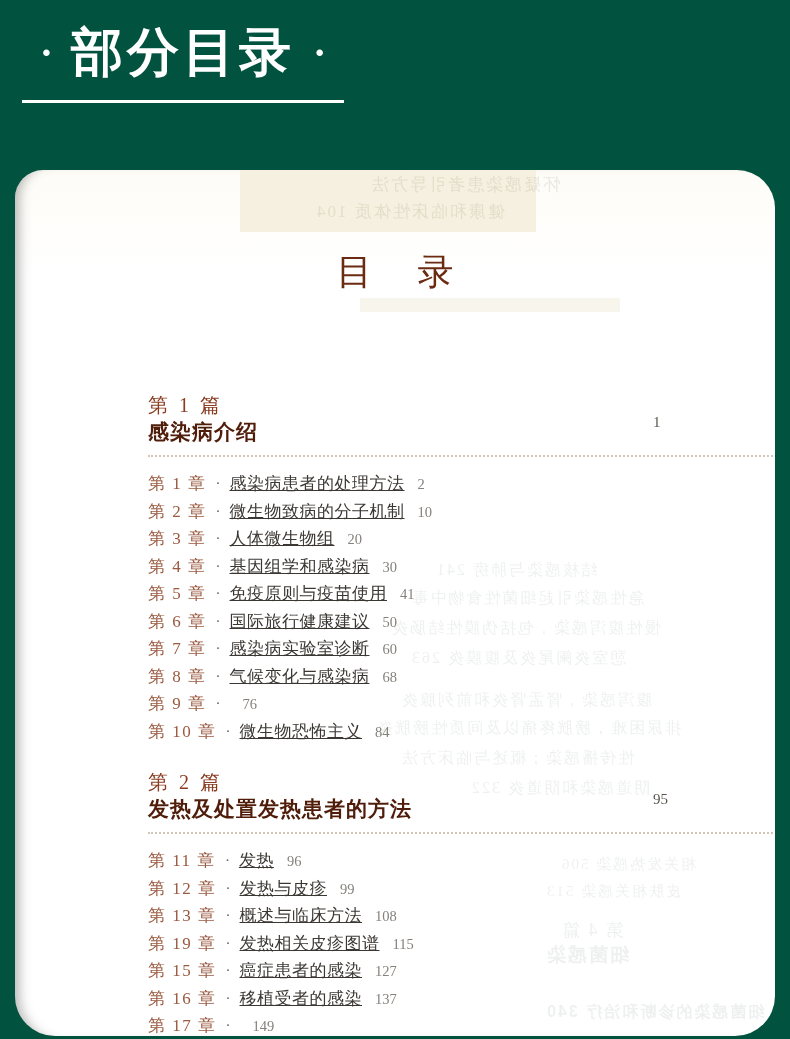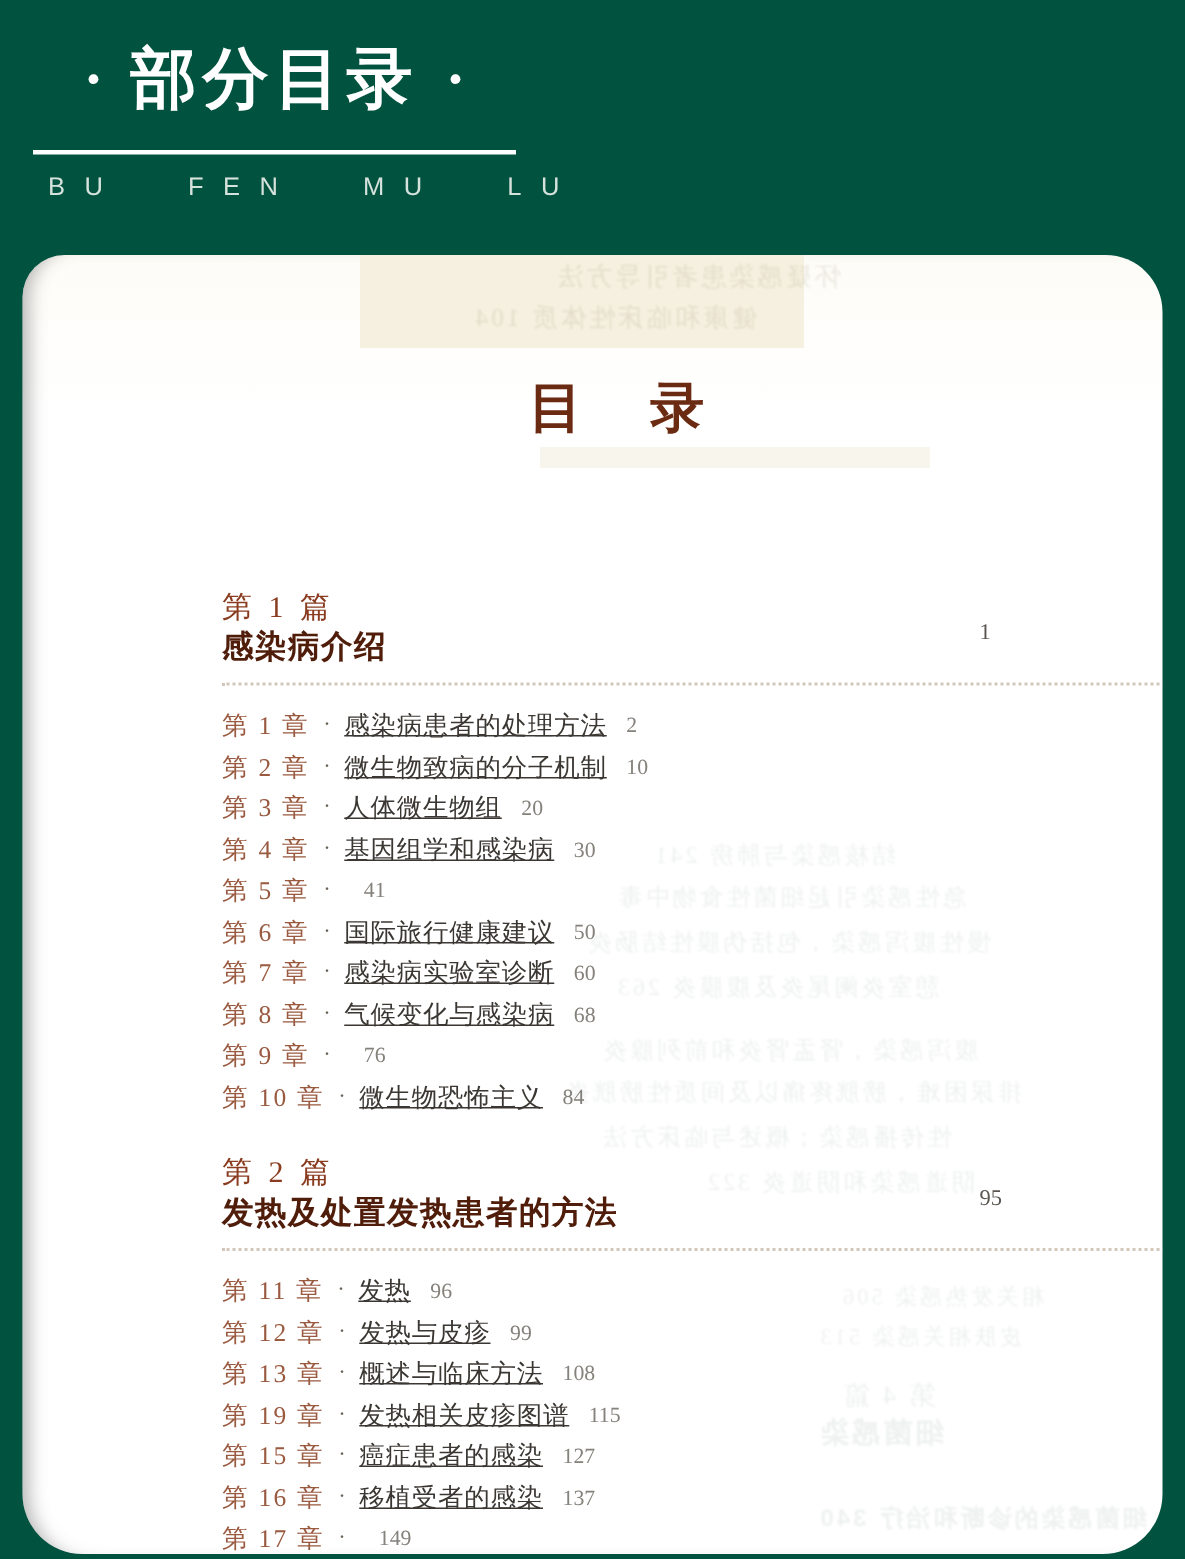--- a/index.html
+++ b/index.html
@@ -26,21 +26,21 @@
   }
   
   .header{position:absolute;left:0;top:0;width:100%;height:170px;}
   .header-inner{position:absolute;left:22px;top:22px;width:322px;text-align:center;}
   .header-title-row{
     display:flex;align-items:center;justify-content:center;gap:18px;
     color:#ffffff;
   }
   .header-dot{font-size:40px;line-height:40px;font-weight:bold;}
   .header-title{
-    font-size:44px;line-height:62px;font-weight:bold;letter-spacing:4px;
+    font-size:52px;line-height:62px;font-weight:bold;letter-spacing:4px;
     font-family:Liberation Serif, serif;
     text-align:right;
   }
   .header-rule{height:3px;background:#ffffff;margin-top:16px;width:100%;}
   .header-pinyin{
     margin-top:12px;color:var(--pinyin);
     font-family:"Liberation Sans","DejaVu Sans",sans-serif;
     font-size:17px;font-weight:400;letter-spacing:13px;word-spacing:26px;
     white-space:nowrap;text-indent:10px;
   }
@@ -54,23 +54,23 @@
   }
   .behind-page{
     position:absolute;left:225px;top:0;width:296px;height:62px;
     background:var(--cream);
   }
   .behind-page-strip{
     position:absolute;left:345px;top:128px;width:260px;height:14px;
     background:rgba(243,238,220,0.55);
   }
   .toc-title{
-    position:absolute;left:16px;top:78px;width:100%;
+    position:absolute;left:0;top:78px;width:100%;
     text-align:center;color:var(--toc-title);
-    font-size:36px;font-weight:bold;letter-spacing:18px;text-indent:18px;
+    font-size:36px;font-weight:normal;letter-spacing:18px;text-indent:18px;
   }
   
   .toc{position:absolute;left:133px;top:222px;width:645px;}
   .toc-section{position:relative;}
   .toc-section + .toc-section{margin-top:24px;}
   .part-label{
     color:var(--part-label);font-size:20px;line-height:26px;letter-spacing:3px;
   }
   .part-title{
     color:var(--part-title);font-size:21px;line-height:28px;font-weight:bold;
@@ -107,21 +107,20 @@
 <body>
 
 <div class="header">
   <div class="header-inner">
     <div class="header-title-row">
       <span class="header-dot">·</span>
       <span class="header-title">部分目录</span>
       <span class="header-dot">·</span>
     </div>
     <div class="header-rule"></div>
-    <div class="header-pinyin">BU FEN MU LU</div>
   </div>
 </div>
 
 <div class="page">
   <div class="behind-page"></div>
   <div class="behind-page-strip"></div>
 
   <div class="toc-title">目  录</div>
 
   <div class="toc">
@@ -155,20 +154,21 @@
   <div class="chapter-row">
     <span class="chapter-label">第 4 章</span>
     <span class="chapter-sep">·</span>
     <span class="chapter-title">基因组学和感染病</span>
     <span class="chapter-page">30</span>
   </div>
 
   <div class="chapter-row">
     <span class="chapter-label">第 5 章</span>
     <span class="chapter-sep">·</span>
+    <span class="chapter-title">免疫原则与疫苗使用</span>
     <span class="chapter-page">41</span>
   </div>
 
   <div class="chapter-row">
     <span class="chapter-label">第 6 章</span>
     <span class="chapter-sep">·</span>
     <span class="chapter-title">国际旅行健康建议</span>
     <span class="chapter-page">50</span>
   </div>
 

